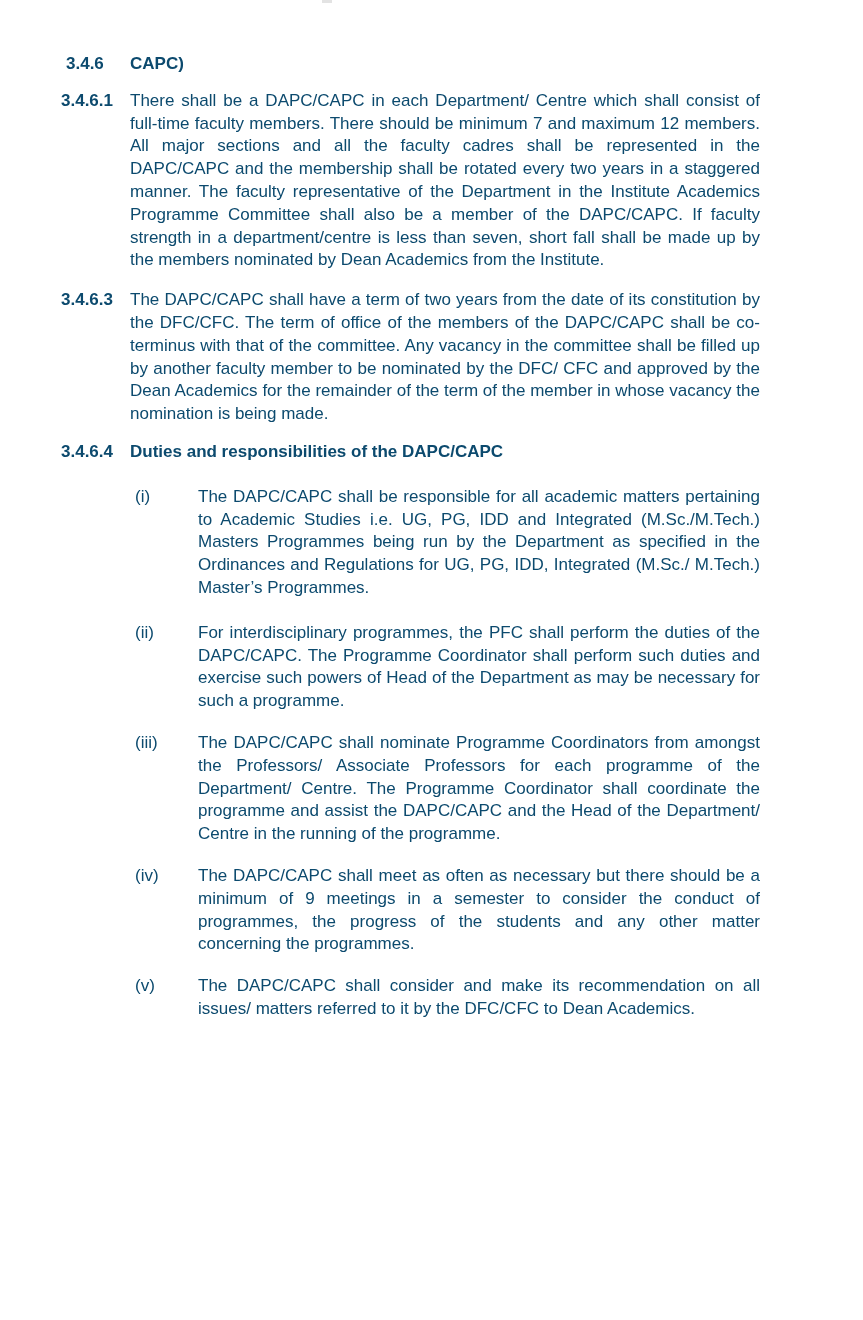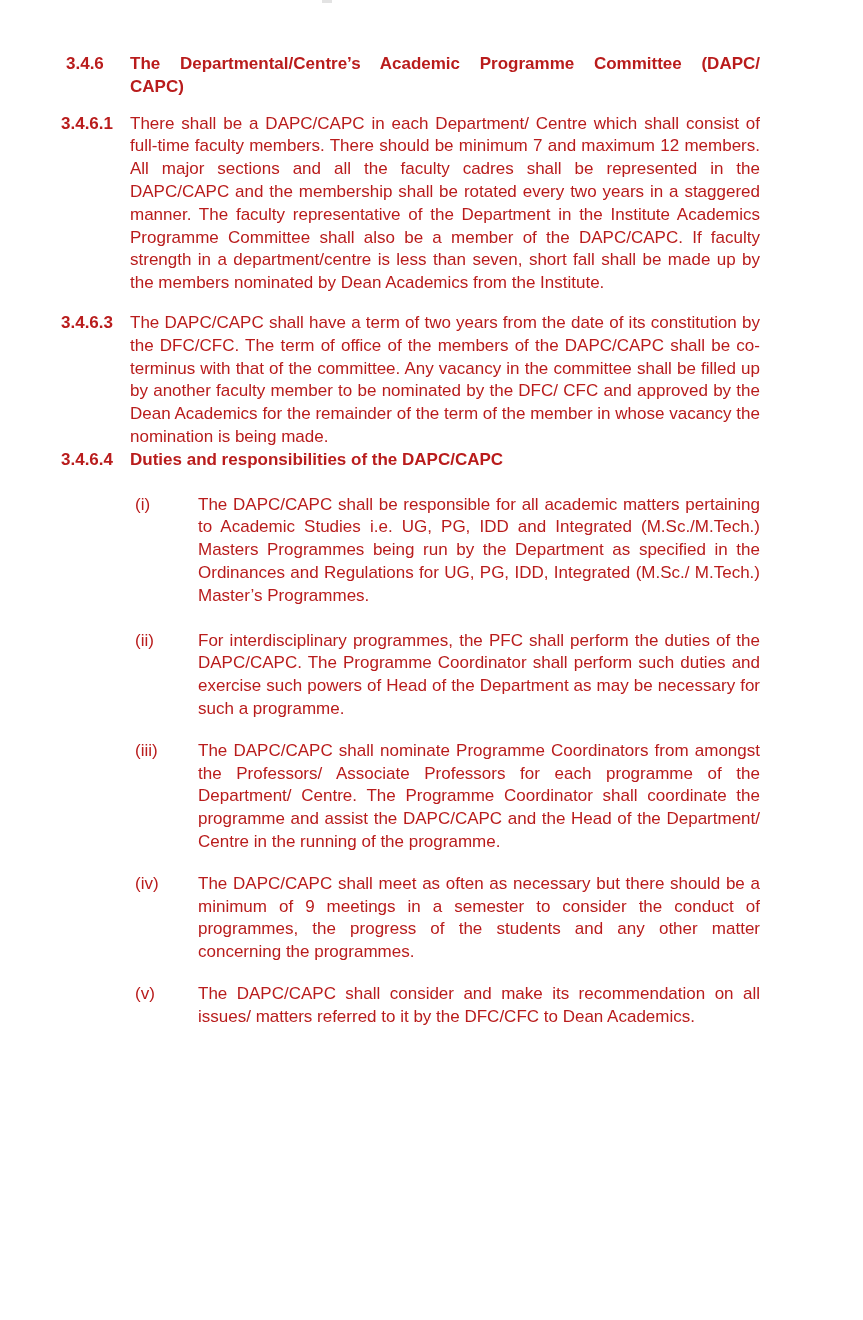--- a/index.html
+++ b/index.html
@@ -5,21 +5,21 @@
   html, body {
     margin: 0;
     padding: 0;
     background: #ffffff;
   }
   .page {
     position: relative;
     width: 863px;
     height: 1320px;
     background: #ffffff;
-    color: #b91c1c;
+    color: #0c4a6e;
     font-family: "Liberation Sans", "DejaVu Sans", sans-serif;
     font-size: 17px;
     line-height: 22.8px;
     overflow: hidden;
   }
   .content {
     padding-top: 53px;
   }
   .scan-artifact {
     position: absolute;
@@ -60,38 +60,37 @@
     width: 562px;
     text-align: justify;
   }
   .duty .marker {
     position: absolute;
     left: -63px;
     top: 0;
     white-space: nowrap;
   }
   .mb14 { margin-bottom: 14px; }
-  .mb15 { margin-bottom: 0; }
+  .mb15 { margin-bottom: 15px; }
   .mb17 { margin-bottom: 17px; }
   .mb18 { margin-bottom: 18px; }
   .mb19 { margin-bottom: 19px; }
   .mb20 { margin-bottom: 20px; }
   .mb22 { margin-bottom: 22px; }
 </style>
 </head>
 <body>
 
 <div class="page">
   <div class="scan-artifact"></div>
 
   <div class="content">
 
     <div class="block heading-block bold mb14">
       <span class="num bold">3.4.6</span>
-      <span class="hline1">The Departmental/Centre’s Academic Programme Committee (DAPC/</span>
       <span class="hline2">CAPC)</span>
     </div>
 
     <div class="block mb17">
       <span class="num bold">3.4.6.1</span>
       <span>There shall be a DAPC/CAPC in each Department/ Centre which shall consist of full-time faculty members. There should be minimum 7 and maximum 12 members. All major sections and all the faculty cadres shall be represented in the DAPC/CAPC and the membership shall be rotated every two years in a staggered manner. The faculty representative of the Department in the Institute Academics Programme Committee shall also be a member of the DAPC/CAPC. If faculty strength in a department/centre is less than seven, short fall shall be made up by the members nominated by Dean Academics from the Institute.</span>
     </div>
 
 
     <div class="block mb15">

